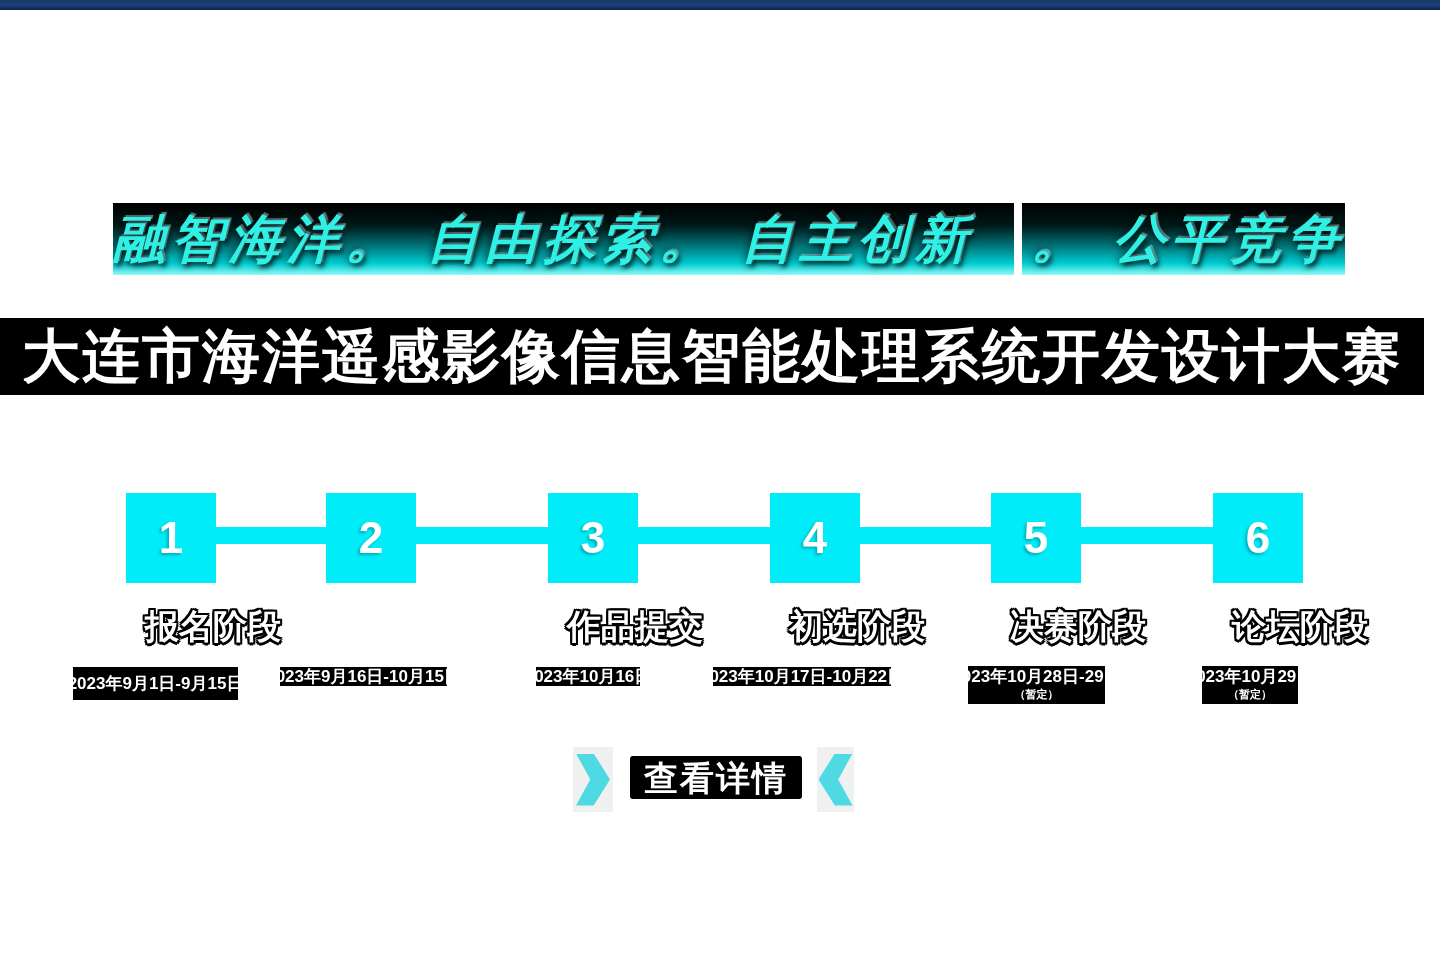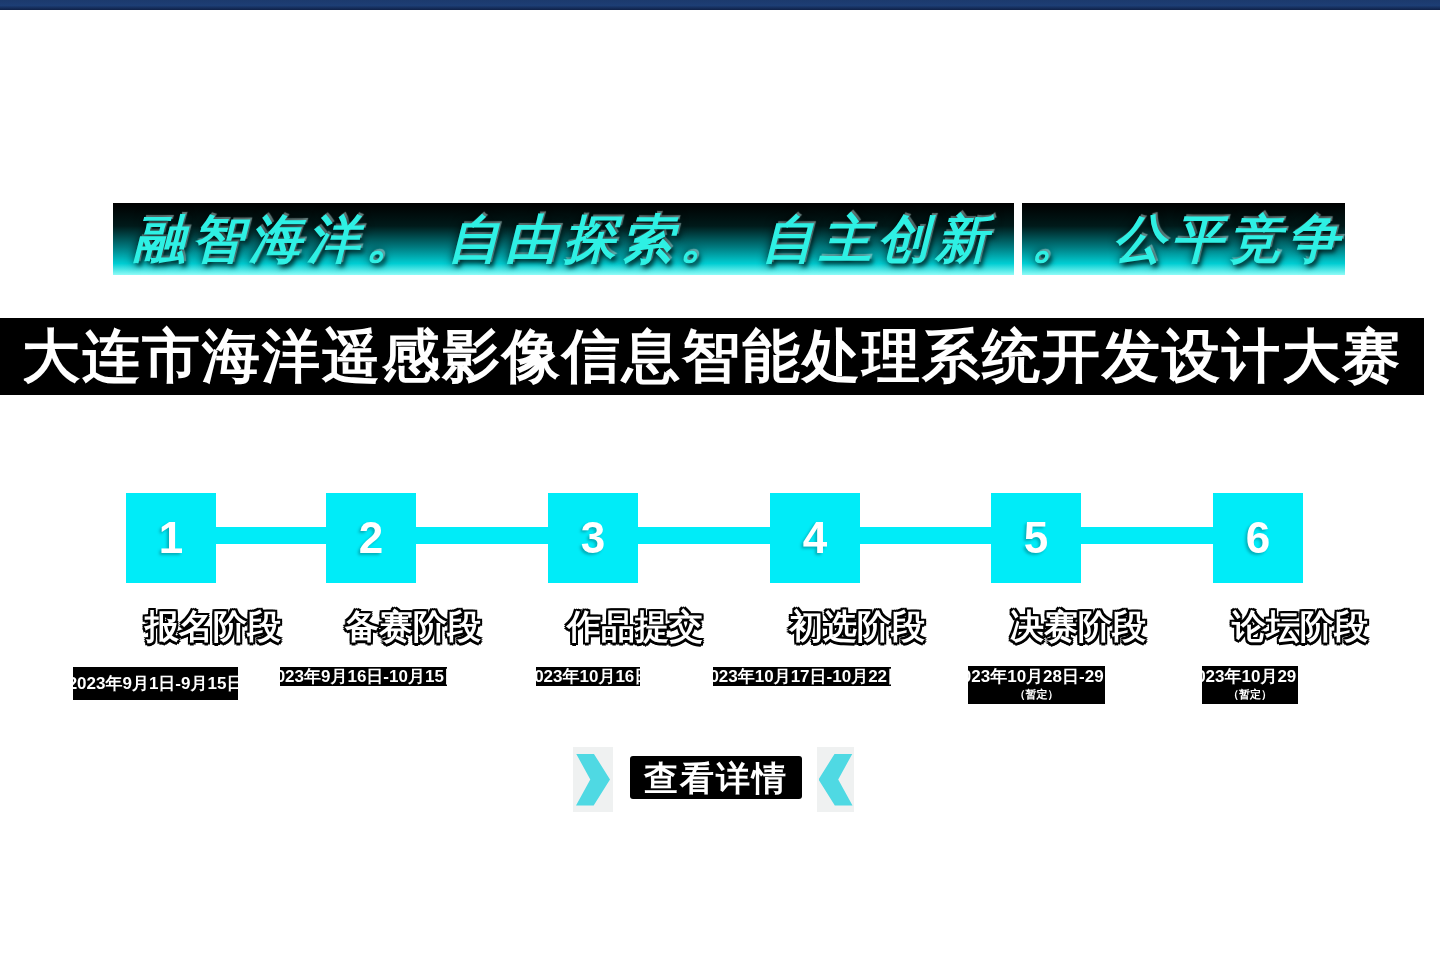--- a/index.html
+++ b/index.html
@@ -8,21 +8,21 @@
   .page { position:relative; width:1440px; height:955px; background:#fff; }
 
   
   .topbar { position:absolute; left:0; top:0; width:1440px; height:10px;
             background:linear-gradient(to bottom,#1c3a6d 0%,#1d3e75 55%,#0f2147 100%); }
 
   
   .banner { position:absolute; top:203px; height:72px;
             background:linear-gradient(to bottom,#000000 0%,#001a1a 32%,#007d82 62%,#00cdd2 84%,#8ffcf7 100%);
             display:flex; align-items:center; overflow:hidden; }
-  .banner-a { left:113px; width:901px; justify-content:center; }
+  .banner-a { left:113px; width:901px; }
   .banner-b { left:1022px; width:323px; justify-content:flex-end; }
   .banner span { font-family:"DejaVu Serif", serif; font-style:italic; font-weight:bold;
                  font-size:52px; line-height:72px; letter-spacing:6px; white-space:nowrap;
                  color:#2ef0e4;
                  text-shadow:0 0 10px rgba(0,0,0,.85), 2px -2px 1px rgba(215,255,255,.55),
                              3px 3px 4px rgba(0,40,40,.8); }
 
   
   .titleband { position:absolute; left:0; top:318px; width:1424px; height:77px;
                background:#000; display:flex; align-items:center; justify-content:center; }
@@ -105,21 +105,20 @@
     <span>4</span>
   </div>
   <div class="tl-sq sq5">
     <span>5</span>
   </div>
   <div class="tl-sq sq6">
     <span>6</span>
   </div>
 
   <div class="tl-label l1">报名阶段</div>
-  <div class="tl-label l2">备赛阶段</div>
   <div class="tl-label l3">作品提交</div>
   <div class="tl-label l4">初选阶段</div>
   <div class="tl-label l5">决赛阶段</div>
   <div class="tl-label l6">论坛阶段</div>
 
   <div class="tl-date d1">
     <span class="dt">2023年9月1日-9月15日</span>
 
   </div>
   <div class="tl-date d2">

